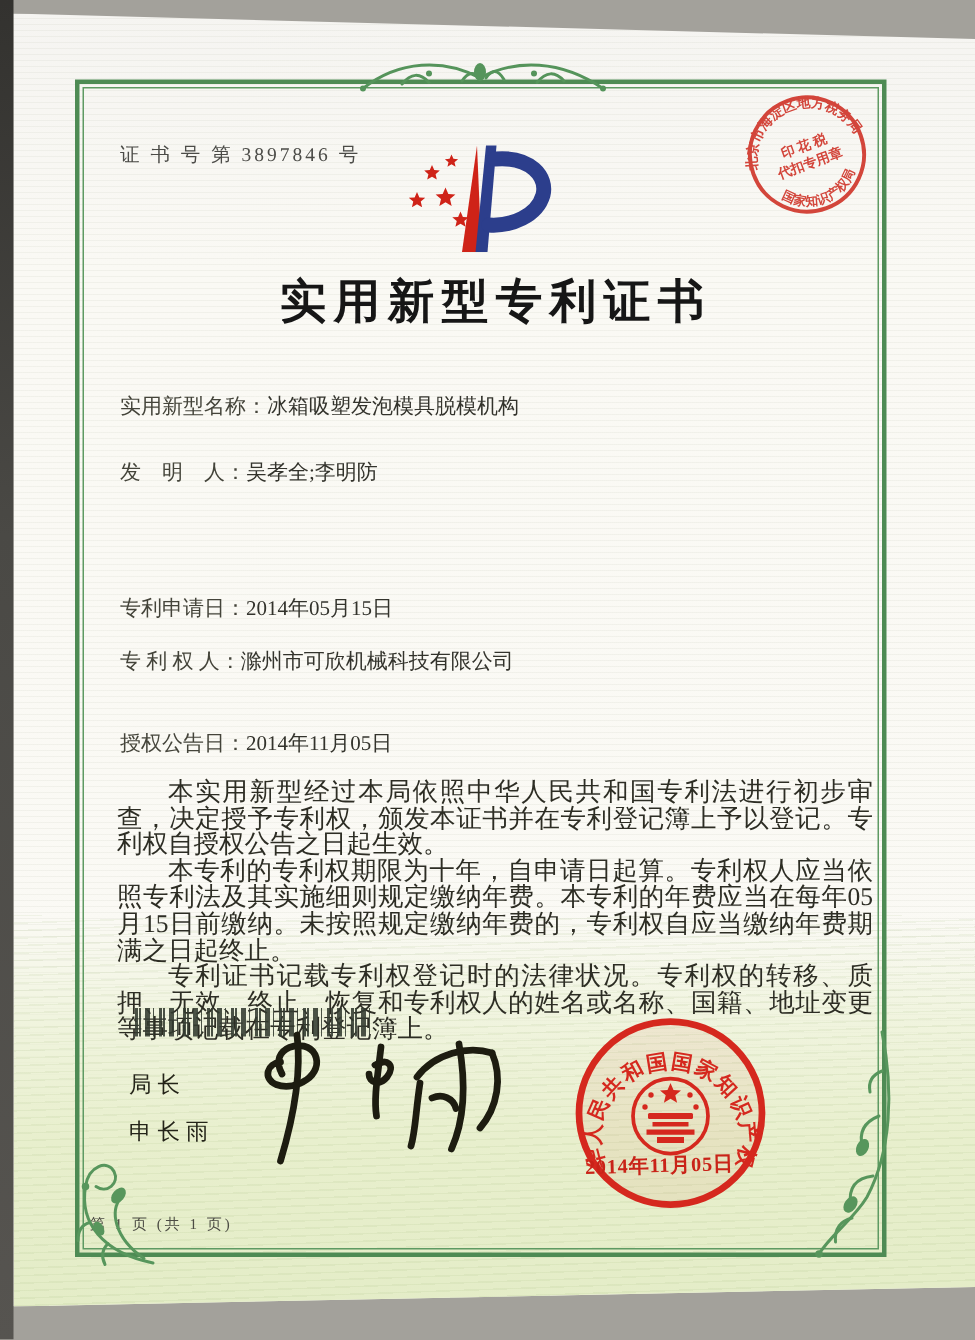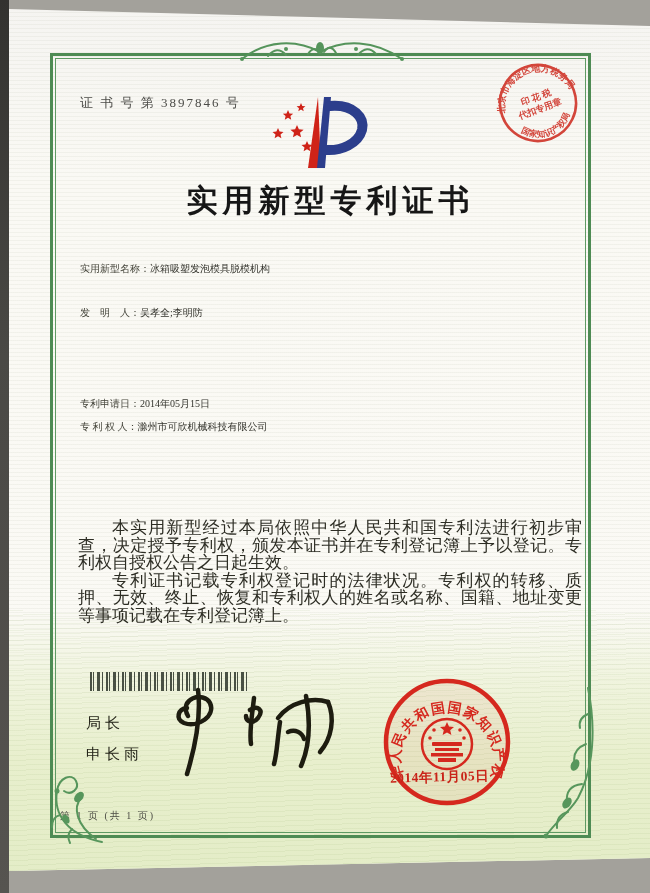--- a/index.html
+++ b/index.html
@@ -36,21 +36,21 @@
   .cert-number {
     position:absolute; left:80px; top:94px;
     font-size:13px; letter-spacing:2px; color:#4b4b47; white-space:pre;
   }
   .logo { position:absolute; left:266px; top:94px; }
   .cert-title {
     position:absolute; left:50px; top:180px; width:561px;
     text-align:center; font-size:31px; font-weight:600;
     letter-spacing:5px; color:#161616;
   }
-  .field-row { position:absolute; left:80px; font-size:10px; color:#38382f; }
+  .field-row { position:absolute; left:80px; font-size:14px; color:#38382f; }
   .field-label { white-space:pre; color:#44443a; }
   .field-value { color:#33332c; }
   .body-text {
     position:absolute; left:78px; top:519px; width:504px;
     font-size:17px; line-height:17.6px; color:#2d2d24; text-align:justify;
   }
   .body-text p { text-indent:2em; }
   .barcode {
     position:absolute; left:90px; top:672px; width:158px; height:19px; opacity:0.88;
     background:repeating-linear-gradient(90deg,
@@ -131,26 +131,30 @@
 
   <div class="field-row" style="top:262px">
     <span class="field-label">实用新型名称：</span><span class="field-value">冰箱吸塑发泡模具脱模机构</span>
   </div>
   <div class="field-row" style="top:306px">
     <span class="field-label">发　明　人：</span><span class="field-value">吴孝全;李明防</span>
   </div>
   <div class="field-row" style="top:397px">
     <span class="field-label">专利申请日：</span><span class="field-value">2014年05月15日</span>
   </div>
-  <div class="field-row" style="top:420px">
+  <div class="field-row" style="top:432px">
     <span class="field-label">专 利 权 人：</span><span class="field-value">滁州市可欣机械科技有限公司</span>
+  </div>
+  <div class="field-row" style="top:487px">
+    <span class="field-label">授权公告日：</span><span class="field-value">2014年11月05日</span>
   </div>
 
   <div class="body-text">
     <p>本实用新型经过本局依照中华人民共和国专利法进行初步审查，决定授予专利权，颁发本证书并在专利登记簿上予以登记。专利权自授权公告之日起生效。</p>
+    <p>本专利的专利权期限为十年，自申请日起算。专利权人应当依照专利法及其实施细则规定缴纳年费。本专利的年费应当在每年05月15日前缴纳。未按照规定缴纳年费的，专利权自应当缴纳年费期满之日起终止。</p>
     <p>专利证书记载专利权登记时的法律状况。专利权的转移、质押、无效、终止、恢复和专利权人的姓名或名称、国籍、地址变更等事项记载在专利登记簿上。</p>
   </div>
 
   <div class="barcode"></div>
 
   <div class="director">
     <div>局长</div>
     <div>申长雨</div>
   </div>
 

